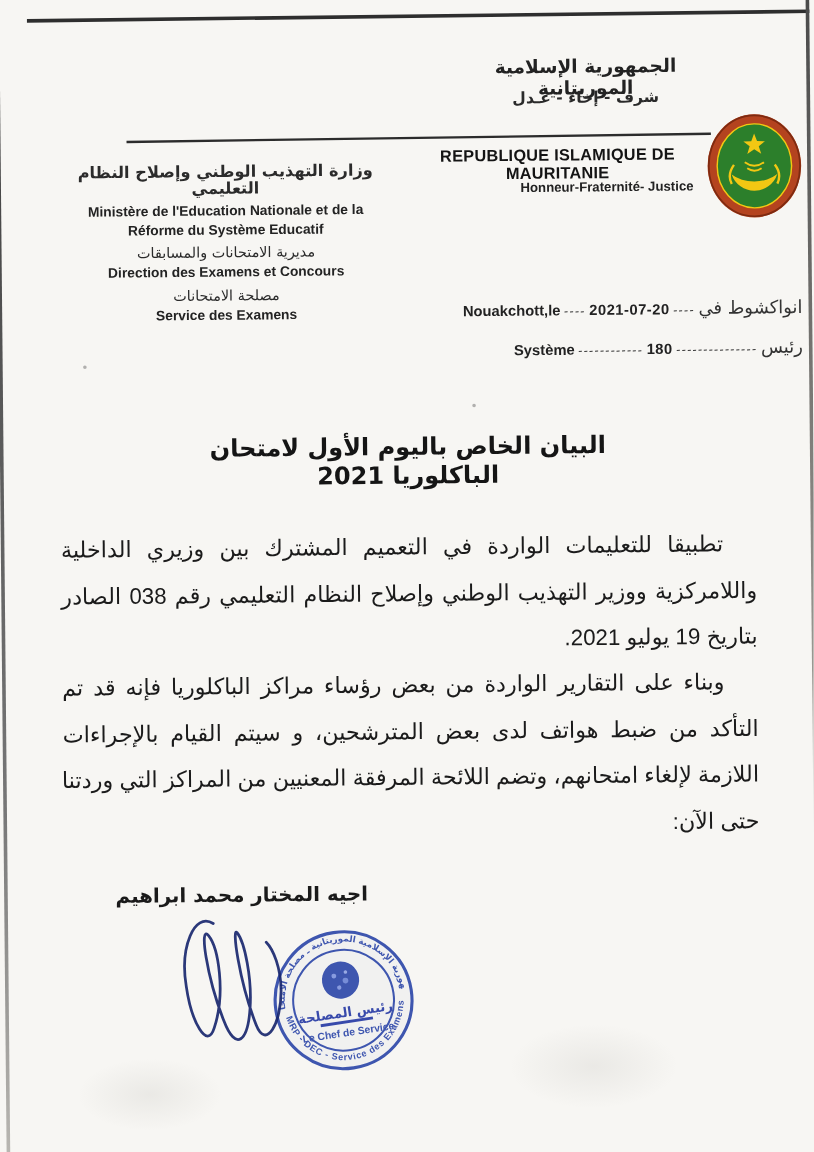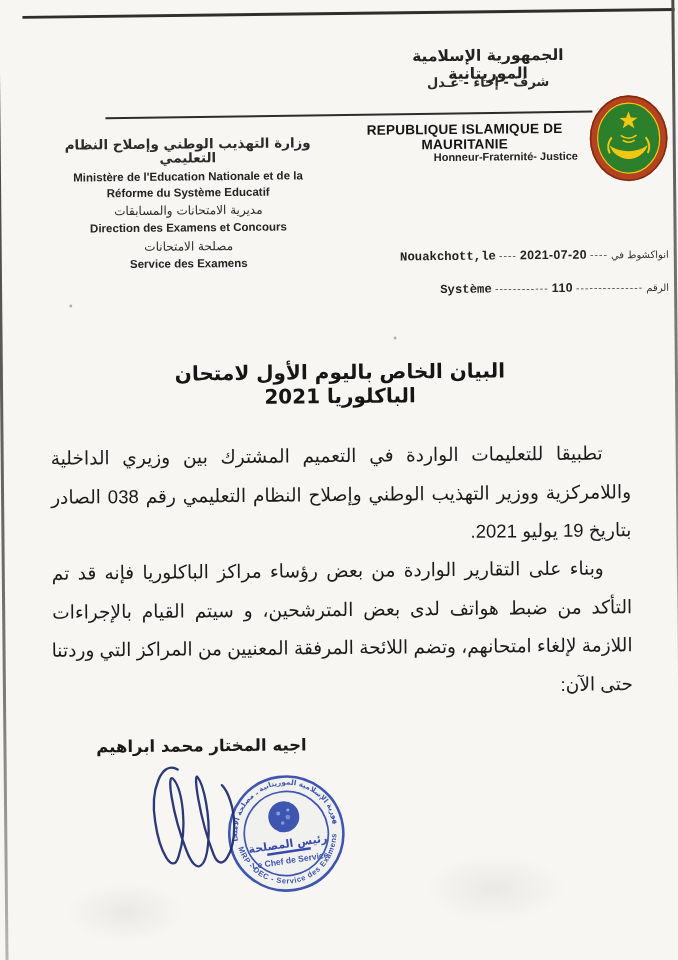--- a/index.html
+++ b/index.html
@@ -31,24 +31,24 @@
   .motto-fr{position:absolute;left:408px;top:152px;width:200px;text-align:center;font-size:11px;font-weight:bold;color:#222;}
 
   
   .ministry{position:absolute;left:44px;top:136px;width:292px;text-align:center;line-height:1;}
   .ministry .m-ar{font-size:13.5px;color:#2b2b2b;margin:0 0 7px;font-weight:600;}
   .ministry .m-ar.sub{font-size:12px;font-weight:500;margin:6px 0;}
   .ministry .m-fr{font-size:11.5px;font-weight:bold;color:#232323;margin:4px 0;}
 
   
   .meta-row{position:absolute;left:384px;width:286px;display:flex;align-items:baseline;justify-content:flex-end;gap:3px;font-size:12.3px;color:#222;}
-  .meta-row .lbl{font-weight:bold;font-family:Liberation Mono, monospace;}
+  .meta-row .lbl{font-weight:bold;}
   .meta-row .leader{font-size:10.5px;letter-spacing:1px;color:#333;}
   .meta-row .val{font-weight:bold;letter-spacing:.4px;}
-  .meta-row .ar-lbl{font-size:10px;color:#333;}
+  .meta-row .ar-lbl{font-size:15px;color:#333;}
   .row-date{top:250px;}
   .row-num{top:283px;}
 
   
   .doc-title{position:absolute;left:128px;top:360px;width:424px;text-align:center;font-size:20px;font-weight:bold;color:#151515;}
 
   
   .body-par{position:absolute;left:50px;width:580px;direction:rtl;font-size:18.6px;color:#1b1b1b;}
   .p1{top:437px;}
   .p2{top:552px;}
@@ -104,23 +104,23 @@
   <div class="meta-row row-date">
     <span class="lbl">Nouakchott,le</span>
     <span class="leader">----</span>
     <span class="val">2021-07-20</span>
     <span class="leader">----</span>
     <span class="ar-lbl ar">انواكشوط في</span>
   </div>
   <div class="meta-row row-num">
     <span class="lbl">Système</span>
     <span class="leader">------------</span>
-    <span class="val">110</span>
+    <span class="val">180</span>
     <span class="leader">---------------</span>
-    <span class="ar-lbl ar">الرقم</span>
+    <span class="ar-lbl ar">رئيس</span>
   </div>
 
   <div class="doc-title ar">البيان الخاص باليوم الأول لامتحان الباكلوريا 2021</div>
 
   <div class="body-par p1">
     <div class="pline first">تطبيقا للتعليمات الواردة في التعميم المشترك بين وزيري الداخلية</div>
     <div class="pline">واللامركزية ووزير التهذيب الوطني وإصلاح النظام التعليمي رقم 038 الصادر</div>
     <div class="pline last">بتاريخ 19 يوليو 2021‏.</div>
   </div>
 

